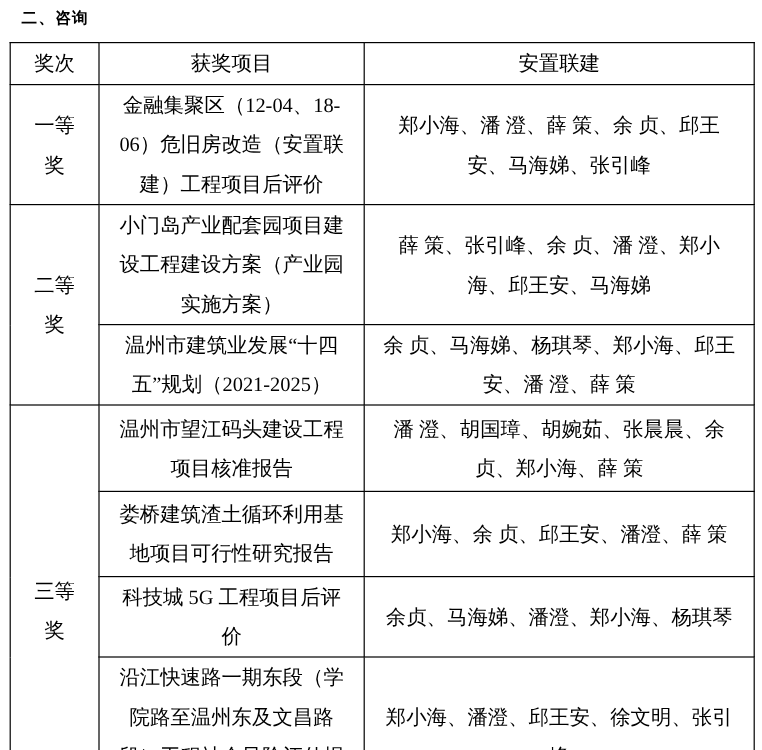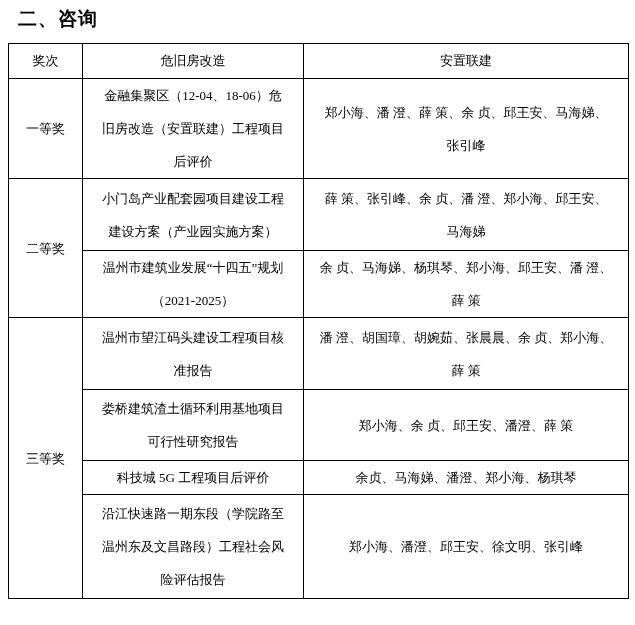--- a/index.html
+++ b/index.html
@@ -10,37 +10,37 @@
     font-family: "Liberation Serif", "DejaVu Serif", serif;
   }
   .page {
     width: 635px;
     height: 625px;
     background: #ffffff;
     overflow: hidden;
     box-sizing: border-box;
   }
   .page-title {
-    font-size: 19px;
+    font-size: 13px;
     font-weight: bold;
     margin: 6px 0 11px 18px;
     letter-spacing: 1px;
   }
   table.award-table {
     border-collapse: collapse;
     table-layout: fixed;
     width: 620px;
     margin-left: 8px;
   }
   table.award-table th,
   table.award-table td {
     border: 1px solid #000000;
     text-align: center;
     vertical-align: middle;
-    font-size: 13px;
+    font-size: 17px;
     font-weight: normal;
     line-height: 33px;
     padding: 0 15px;
     overflow: hidden;
   }
   table.award-table th { height: 34px; line-height: 20px; }
   tr.h99  { height: 99px; }
   tr.h72  { height: 72px; }
   tr.h63  { height: 63px; margin-top: 36px; }
   tr.h71  { height: 71px; }
@@ -57,21 +57,21 @@
 
   <table class="award-table">
     <colgroup>
       <col style="width:74px">
       <col style="width:221px">
       <col style="width:325px">
     </colgroup>
     <thead>
       <tr>
         <th>奖次</th>
-        <th>危旧房改造</th>
+        <th>获奖项目</th>
         <th>安置联建</th>
       </tr>
     </thead>
     <tbody>
       <tr class="h99">
         <td class="award-cell">一等奖</td>
         <td class="project-cell">金融集聚区（12-04、18-06）危旧房改造（安置联建）工程项目后评价</td>
         <td class="designers-cell">郑小海、潘 澄、薛 策、余 贞、邱王安、马海娣、张引峰</td>
       </tr>
 

